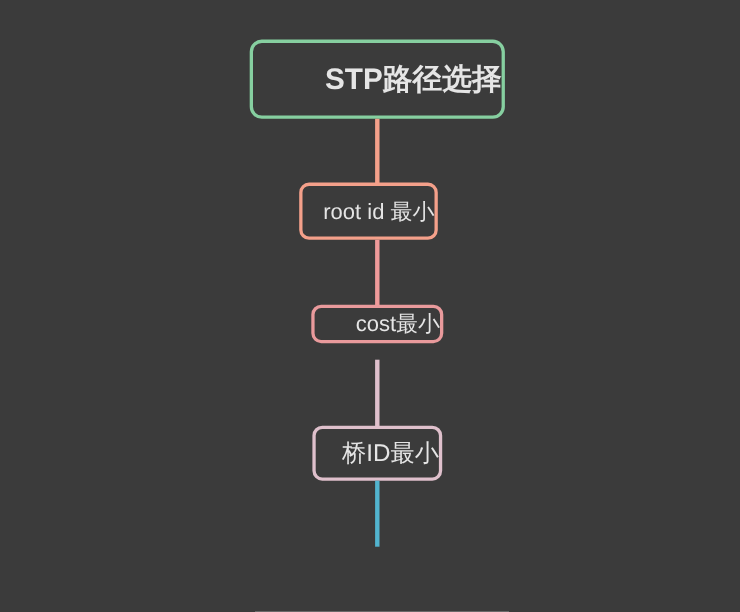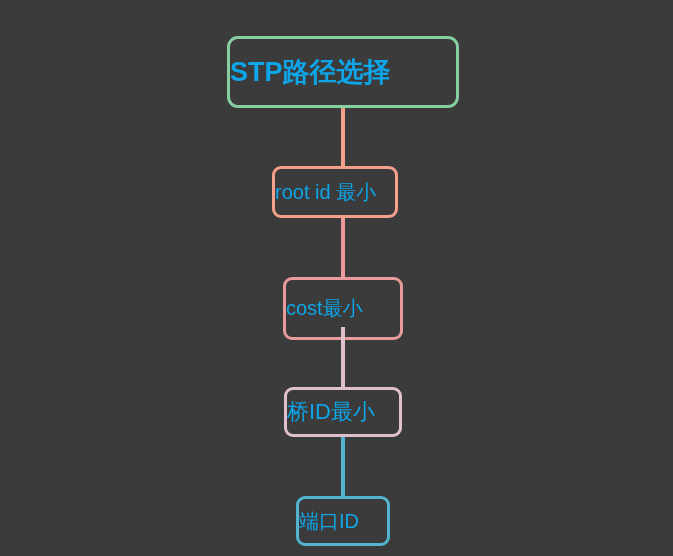--- a/index.html
+++ b/index.html
@@ -49,22 +49,22 @@
 
   
   .node {
     position: absolute;
     box-sizing: border-box;
     background: #3b3b3b;
     border-style: solid;
     border-radius: 9px;
     display: flex;
     align-items: center;
-    justify-content: flex-start;
-    color: #0ea5e9;
+    justify-content: flex-end;
+    color: #e5e5e5;
     white-space: nowrap;
   }
 
   .node-root {
     left: 227px;
     top: 36px;
     width: 232px;
     height: 72px;
     border-width: 3px;
     border-color: #86cfa0;
@@ -80,21 +80,21 @@
     height: 52px;
     border-width: 3px;
     border-color: #f4a08a;
     font-size: 20px;
   }
 
   .node-cost {
     left: 283px;
     top: 277px;
     width: 120px;
-    height: 63px;
+    height: 35px;
     border-width: 3px;
     border-color: #e99a9c;
     font-size: 20px;
   }
 
   .node-bridgeid {
     left: 284px;
     top: 387px;
     width: 118px;
     height: 50px;
@@ -146,17 +146,14 @@
   </div>
 
   <div class="connector conn-3"></div>
 
   <div class="node node-bridgeid">
     <span>桥ID最小</span>
   </div>
 
   <div class="connector conn-4"></div>
 
-  <div class="node node-portid">
-    <span>端口ID</span>
-  </div>
 
 </div>
 
 </body></html>

